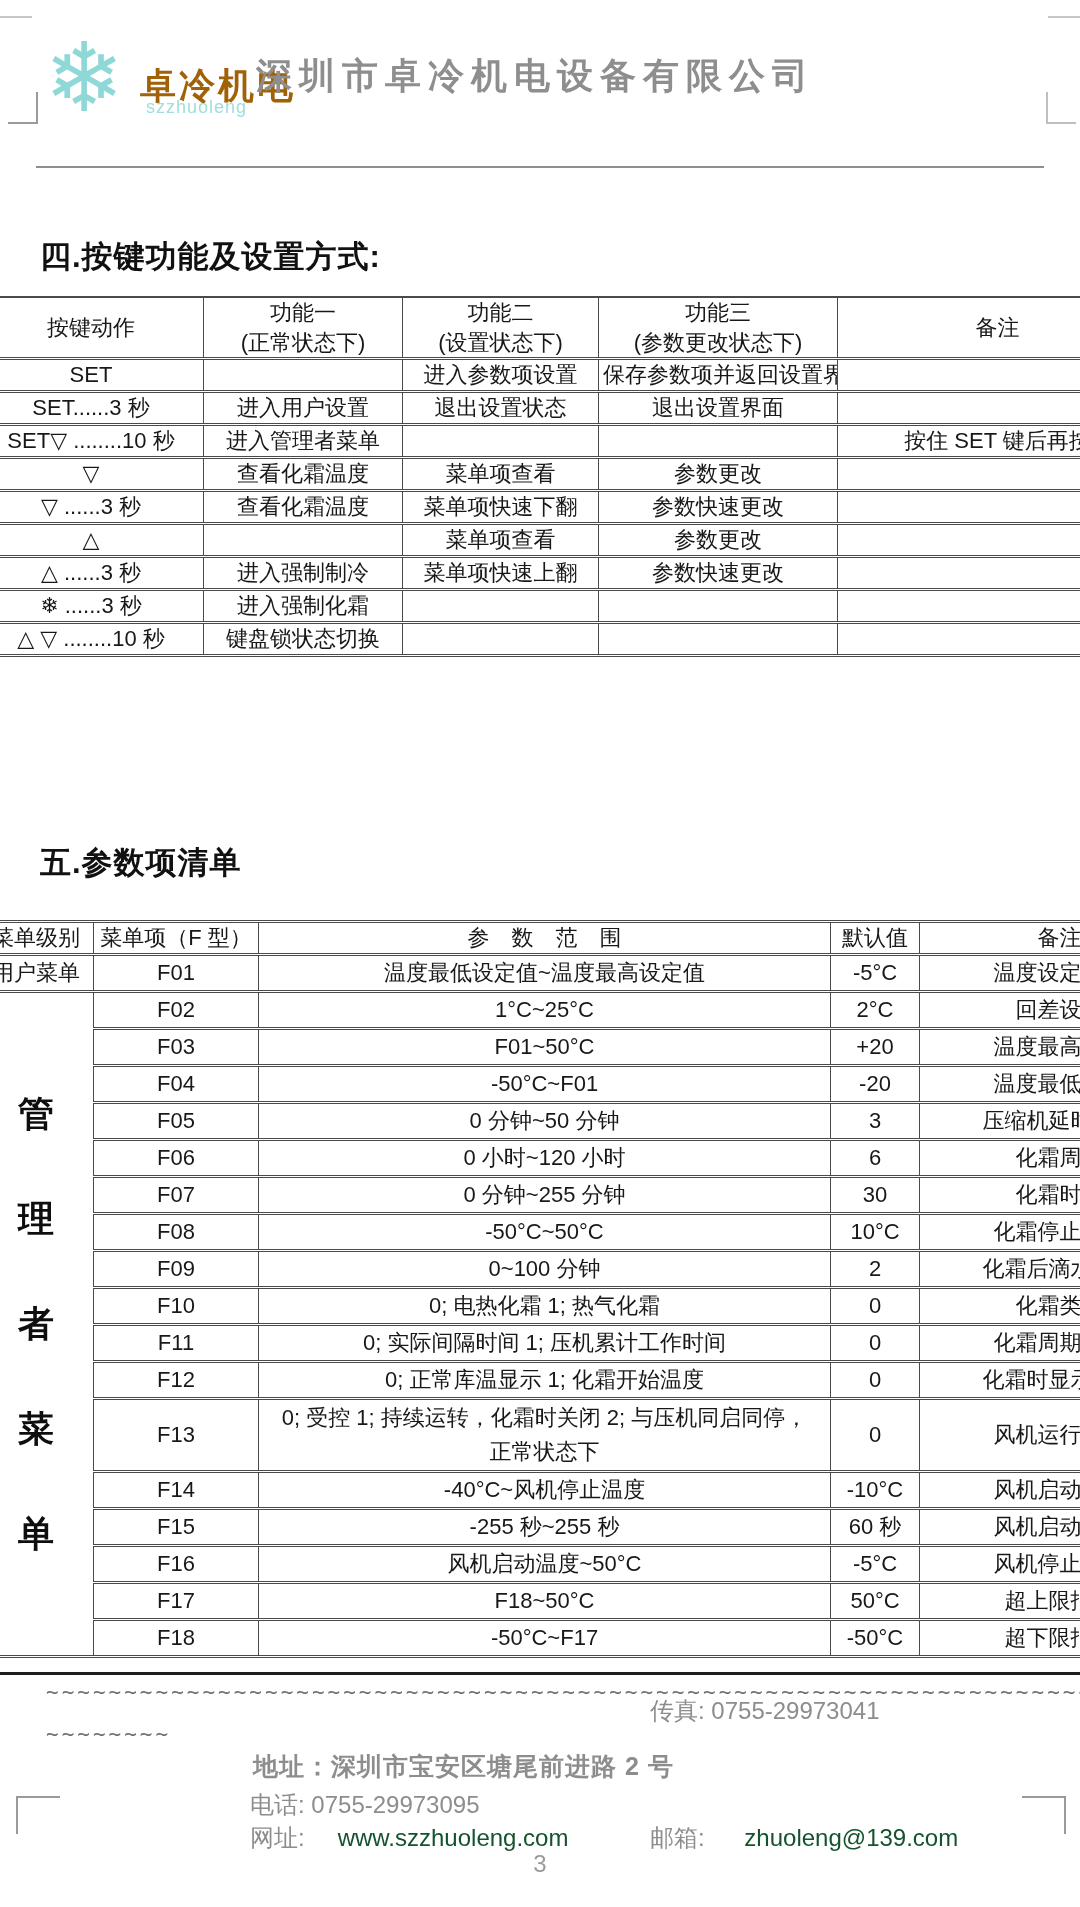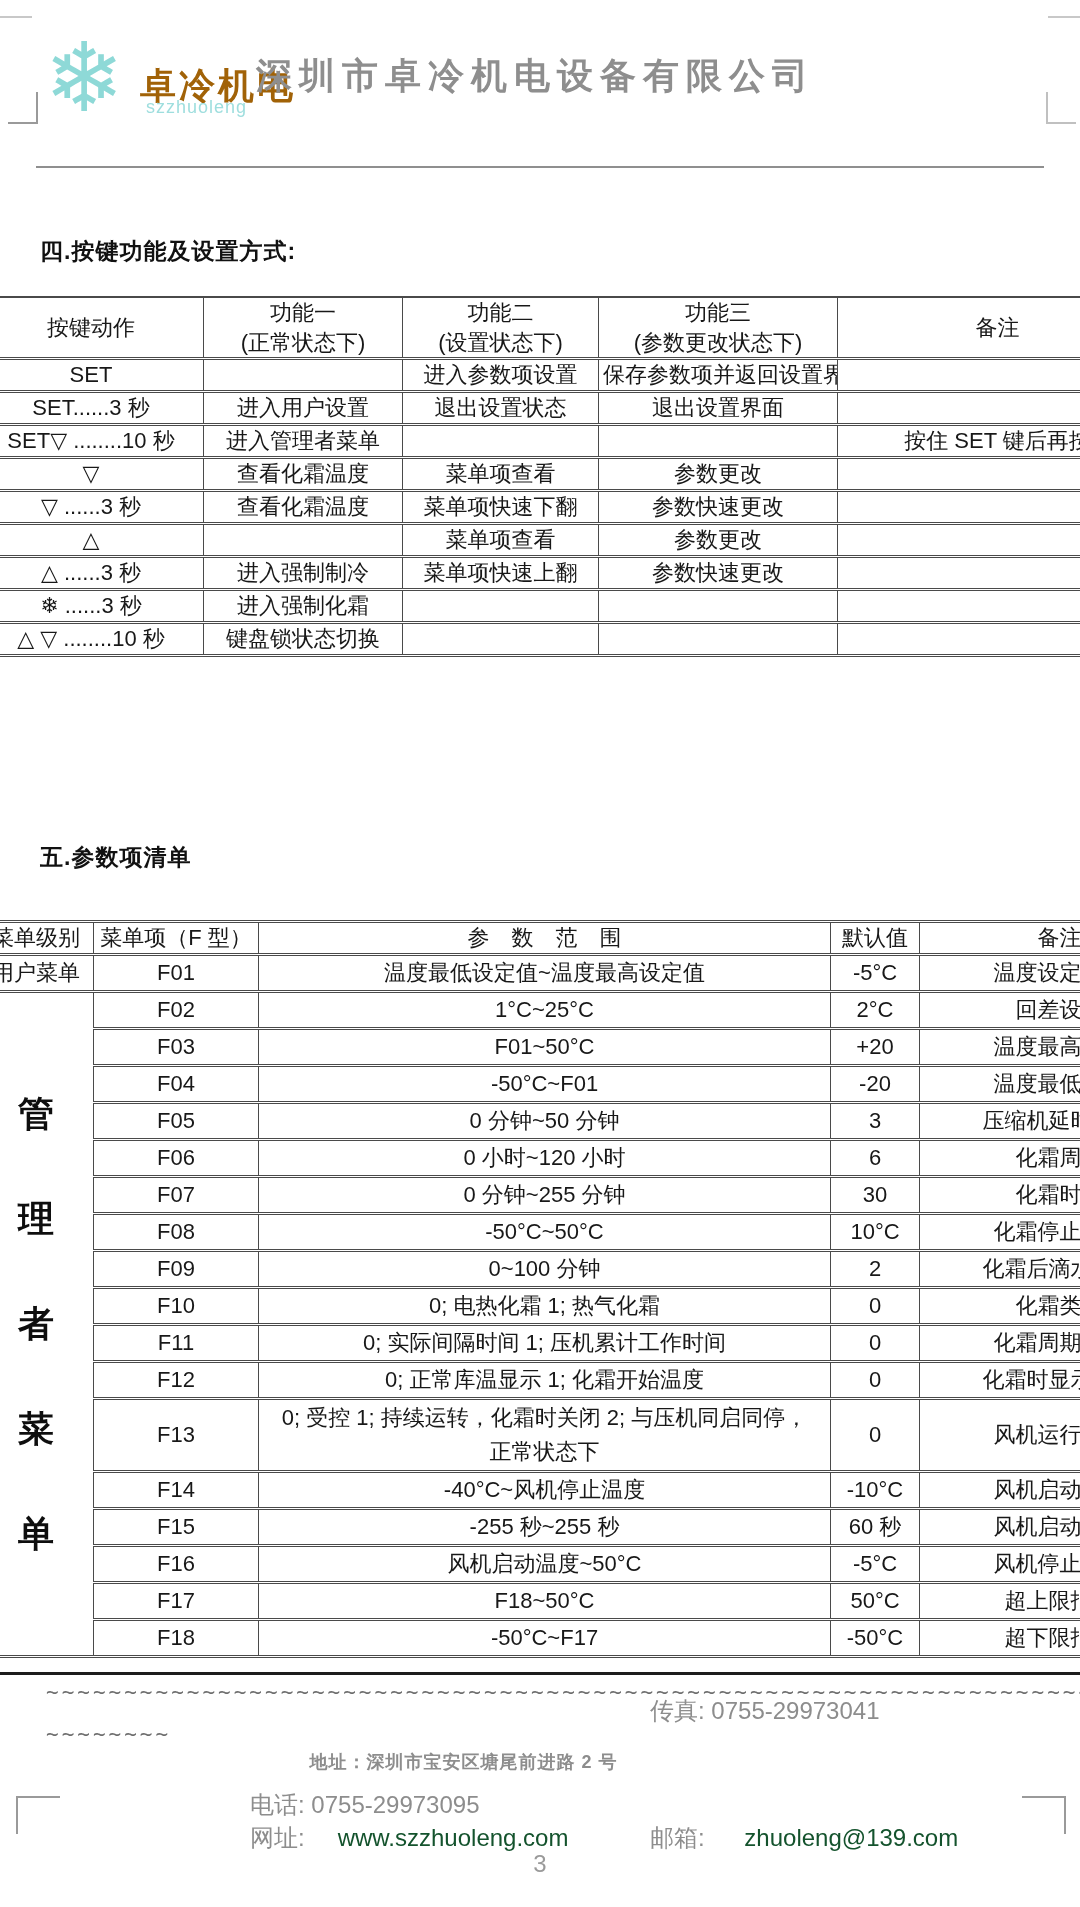--- a/index.html
+++ b/index.html
@@ -16,21 +16,21 @@
   .header-rule{position:absolute;left:36px;top:166px;width:1008px;border-top:2px solid #8f8f8f;}
   
   .mark{position:absolute;}
   .mark-tl{left:8px;top:92px;width:28px;height:30px;border-right:2px solid #9a9a9a;border-bottom:2px solid #9a9a9a;}
   .mark-tr{left:1046px;top:92px;width:28px;height:30px;border-left:2px solid #c0c0c0;border-bottom:2px solid #c0c0c0;}
   .mark-bl{left:16px;top:1796px;width:42px;height:36px;border-left:2px solid #9a9a9a;border-top:2px solid #9a9a9a;}
   .mark-br{left:1022px;top:1796px;width:42px;height:36px;border-right:2px solid #9a9a9a;border-top:2px solid #9a9a9a;}
   .mark-edge-l{left:0;top:16px;width:32px;border-top:2px solid #c8c8c8;}
   .mark-edge-r{left:1048px;top:16px;width:32px;border-top:2px solid #c8c8c8;}
   
-  .sec-title{position:absolute;left:40px;font-size:23px;font-weight:bold;color:#111;letter-spacing:1px;}
+  .sec-title{position:absolute;left:40px;font-size:31px;font-weight:bold;color:#111;letter-spacing:1px;}
   .sec4{top:236px;}
   .sec5{top:842px;}
   
   .tbl-wrap{position:absolute;overflow:visible;}
   table{border-collapse:collapse;table-layout:fixed;}
   td,th{border-left:1px solid #4a4a4a;border-right:1px solid #4a4a4a;
         border-top:3px double #4a4a4a;border-bottom:3px double #4a4a4a;
         text-align:center;vertical-align:middle;font-weight:normal;
         font-size:22px;color:#181818;padding:0 4px;overflow:hidden;white-space:nowrap;}
   .t1-wrap{left:-22px;top:296px;}
@@ -48,21 +48,21 @@
   .t2 td.level-admin{vertical-align:middle;}
   .v-label{display:flex;flex-direction:column;align-items:center;justify-content:center;gap:56px;
            font-size:36px;font-weight:bold;color:#0e0e0e;}
   .range-line{display:block;}
   
   .heavy-rule{position:absolute;left:0;top:1672px;width:1080px;border-top:3px solid #1d1d1d;}
   .tilde{position:absolute;left:46px;font-size:21px;color:#6e6e6e;letter-spacing:3px;white-space:nowrap;font-family:"DejaVu Sans Mono","Liberation Mono",monospace;}
   .tilde-1{top:1680px;}
   .tilde-2{top:1722px;}
   .footer-address{position:absolute;left:0;top:1750px;width:927px;text-align:center;
-                  font-size:18px;font-weight:bold;color:#8d8d8d;letter-spacing:1px;}
+                  font-size:25px;font-weight:bold;color:#8d8d8d;letter-spacing:1px;}
   .footer-item{position:absolute;font-size:24px;color:#8d8d8d;white-space:nowrap;}
   .f-phone{left:250px;top:1789px;}
   .f-fax{left:650px;top:1695px;}
   .f-web{left:250px;top:1822px;}
   .f-mail{left:650px;top:1822px;}
   .footer-link{color:#14532d;cursor:pointer;margin-left:33px;}
   .page-num{position:absolute;left:0;top:1850px;width:1080px;text-align:center;font-size:24px;color:#9a9a9a;}
 </style>
 </head>
 <body>

